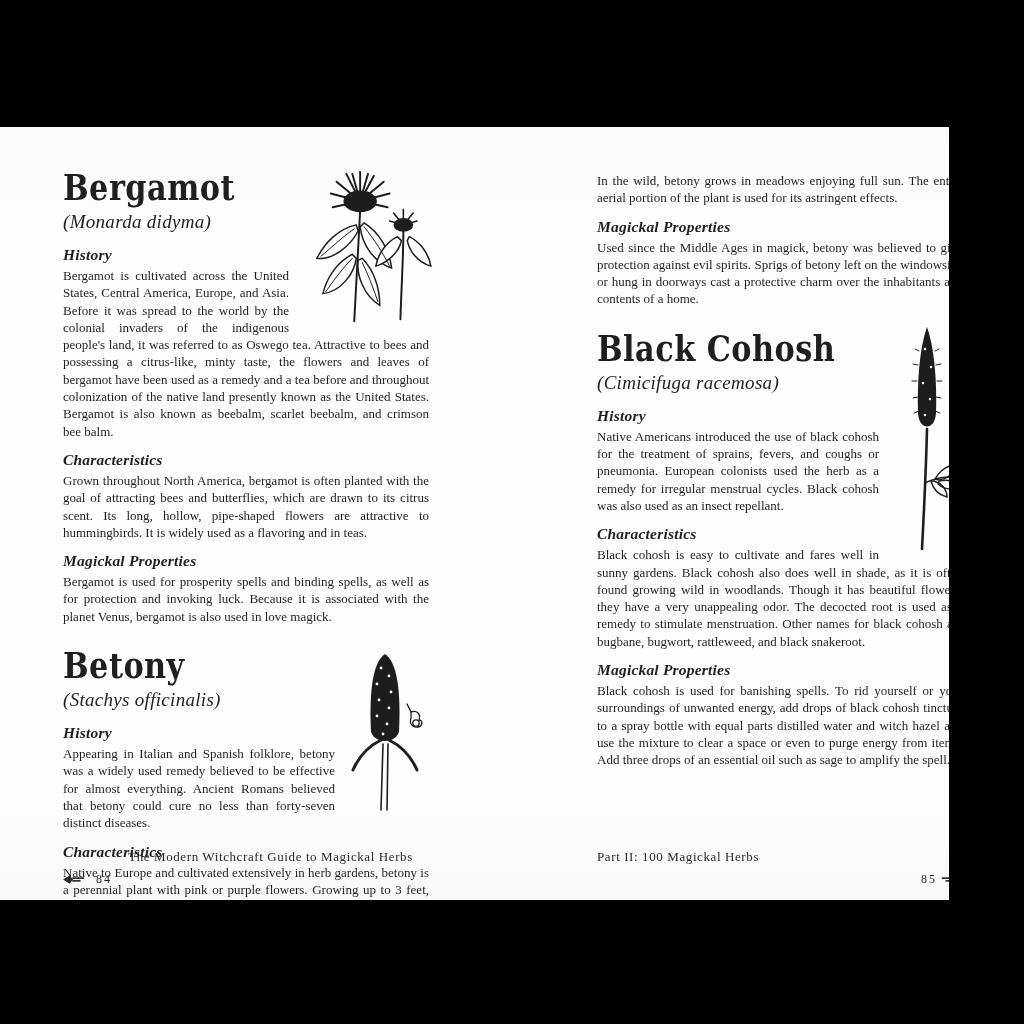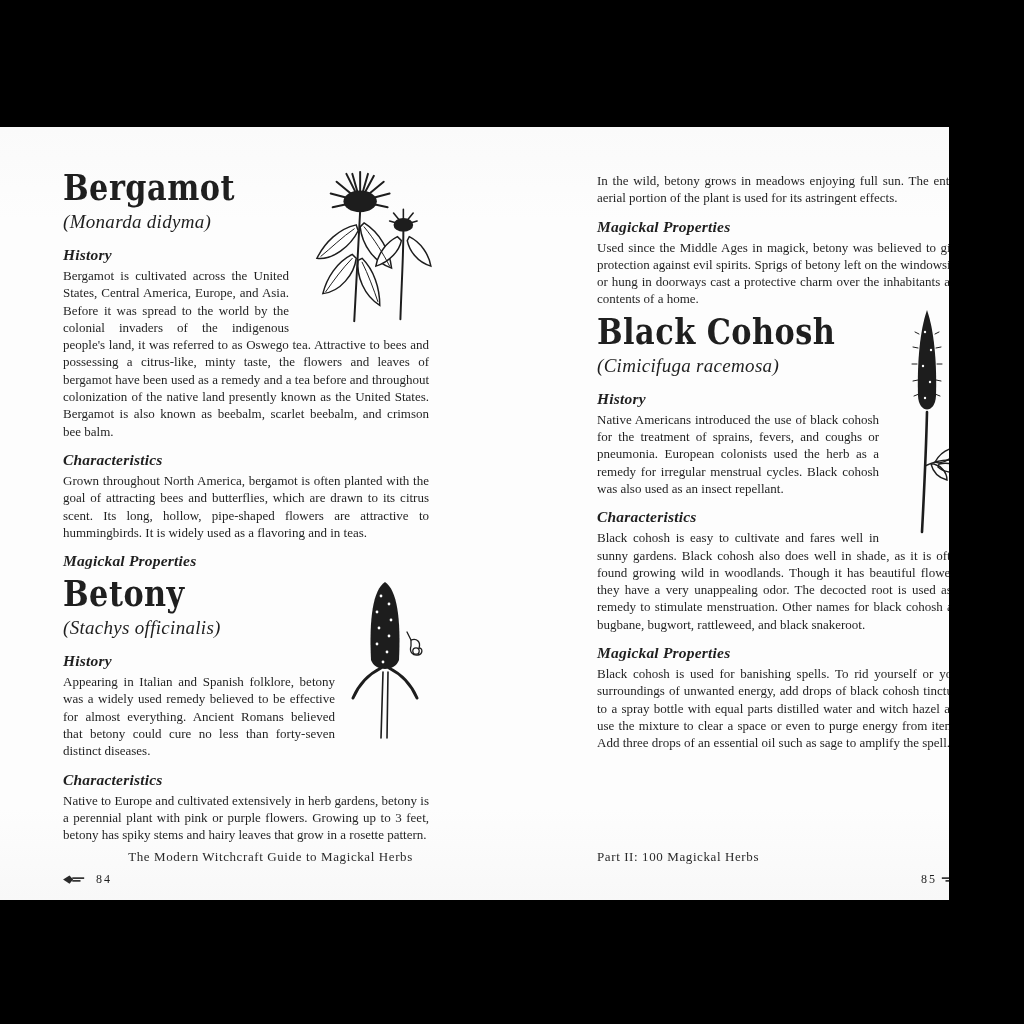--- a/index.html
+++ b/index.html
@@ -12,21 +12,21 @@
           background:linear-gradient(180deg,#fafafa 0%,#fdfdfd 12%,#fdfdfd 88%,#f8f8f8 100%);}
   .page{position:absolute;top:0;height:100%;box-sizing:border-box;}
   .page-left{left:63px;width:366px;padding-top:45px;}
   .page-right{left:597px;width:366px;padding-top:45px;}
 
   .entry-title{font-family:"DejaVu Serif", serif;font-weight:700;font-size:33px;line-height:36px;
                margin:0 0 3px 0;letter-spacing:.5px;transform:scale(.92,1.1);transform-origin:left bottom;}
   .latin{font-style:italic;font-size:19px;margin:0 0 13px 0;letter-spacing:.3px;}
   .sect-head{font-style:italic;font-weight:700;font-size:15.5px;margin:11px 0 3px 0;letter-spacing:.2px;}
   .body-p{font-size:13px;line-height:17.3px;text-align:justify;margin:0 0 5px 0;}
-  .entry-gap{margin-top:8px;}
+  .entry-gap{margin-top:25px;}
 
   .float-r{float:right;}
   .il-bergamot{width:138px;height:165px;margin:-8px -8px 4px 10px;}
   .il-betony{width:88px;height:168px;margin:-2px -4px 4px 10px;}
   .il-cohosh{width:74px;height:235px;margin:-12px -2px 4px 12px;}
 
   .footer{position:absolute;left:0;top:699px;width:100%;display:flex;align-items:center;}
   .f-num{font-size:12px;letter-spacing:2px;}
   .f-title{font-size:13px;letter-spacing:.6px;color:#2a2a2a;}
   .footer-left .f-title{flex:1;text-align:center;}
@@ -80,20 +80,21 @@
         <h1 class="entry-title">Bergamot</h1>
         <div class="latin">(Monarda didyma)</div>
 
         <h2 class="sect-head">History</h2>
         <p class="body-p">Bergamot is cultivated across the United States, Central America, Europe, and Asia. Before it was spread to the world by the colonial invaders of the indigenous people's land, it was referred to as Oswego tea. Attractive to bees and possessing a citrus-like, minty taste, the flowers and leaves of bergamot have been used as a remedy and a tea before and throughout colonization of the native land presently known as the United States. Bergamot is also known as beebalm, scarlet beebalm, and crimson bee balm.</p>
 
         <h2 class="sect-head">Characteristics</h2>
         <p class="body-p">Grown throughout North America, bergamot is often planted with the goal of attracting bees and butterflies, which are drawn to its citrus scent. Its long, hollow, pipe-shaped flowers are attractive to hummingbirds. It is widely used as a flavoring and in teas.</p>
 
         <h2 class="sect-head">Magickal Properties</h2>
+        <p class="body-p">Bergamot is used for prosperity spells and binding spells, as well as for protection and invoking luck. Because it is associated with the planet Venus, bergamot is also used in love magick.</p>
       </div>
 
       <div class="entry entry-gap">
         <svg class="float-r il-betony" viewBox="0 0 88 168" aria-hidden="true">
           <path d="M40 6 C52 14 56 42 54 84 C50 96 30 96 26 84 C24 42 28 14 40 6 Z" fill="#1d1d1d"></path>
           <g fill="#ffffff">
             <circle cx="36" cy="20" r="1.4"></circle>
               <circle cx="44" cy="28" r="1.4"></circle>
               <circle cx="32" cy="36" r="1.4"></circle>
             <circle cx="46" cy="44" r="1.4"></circle>

